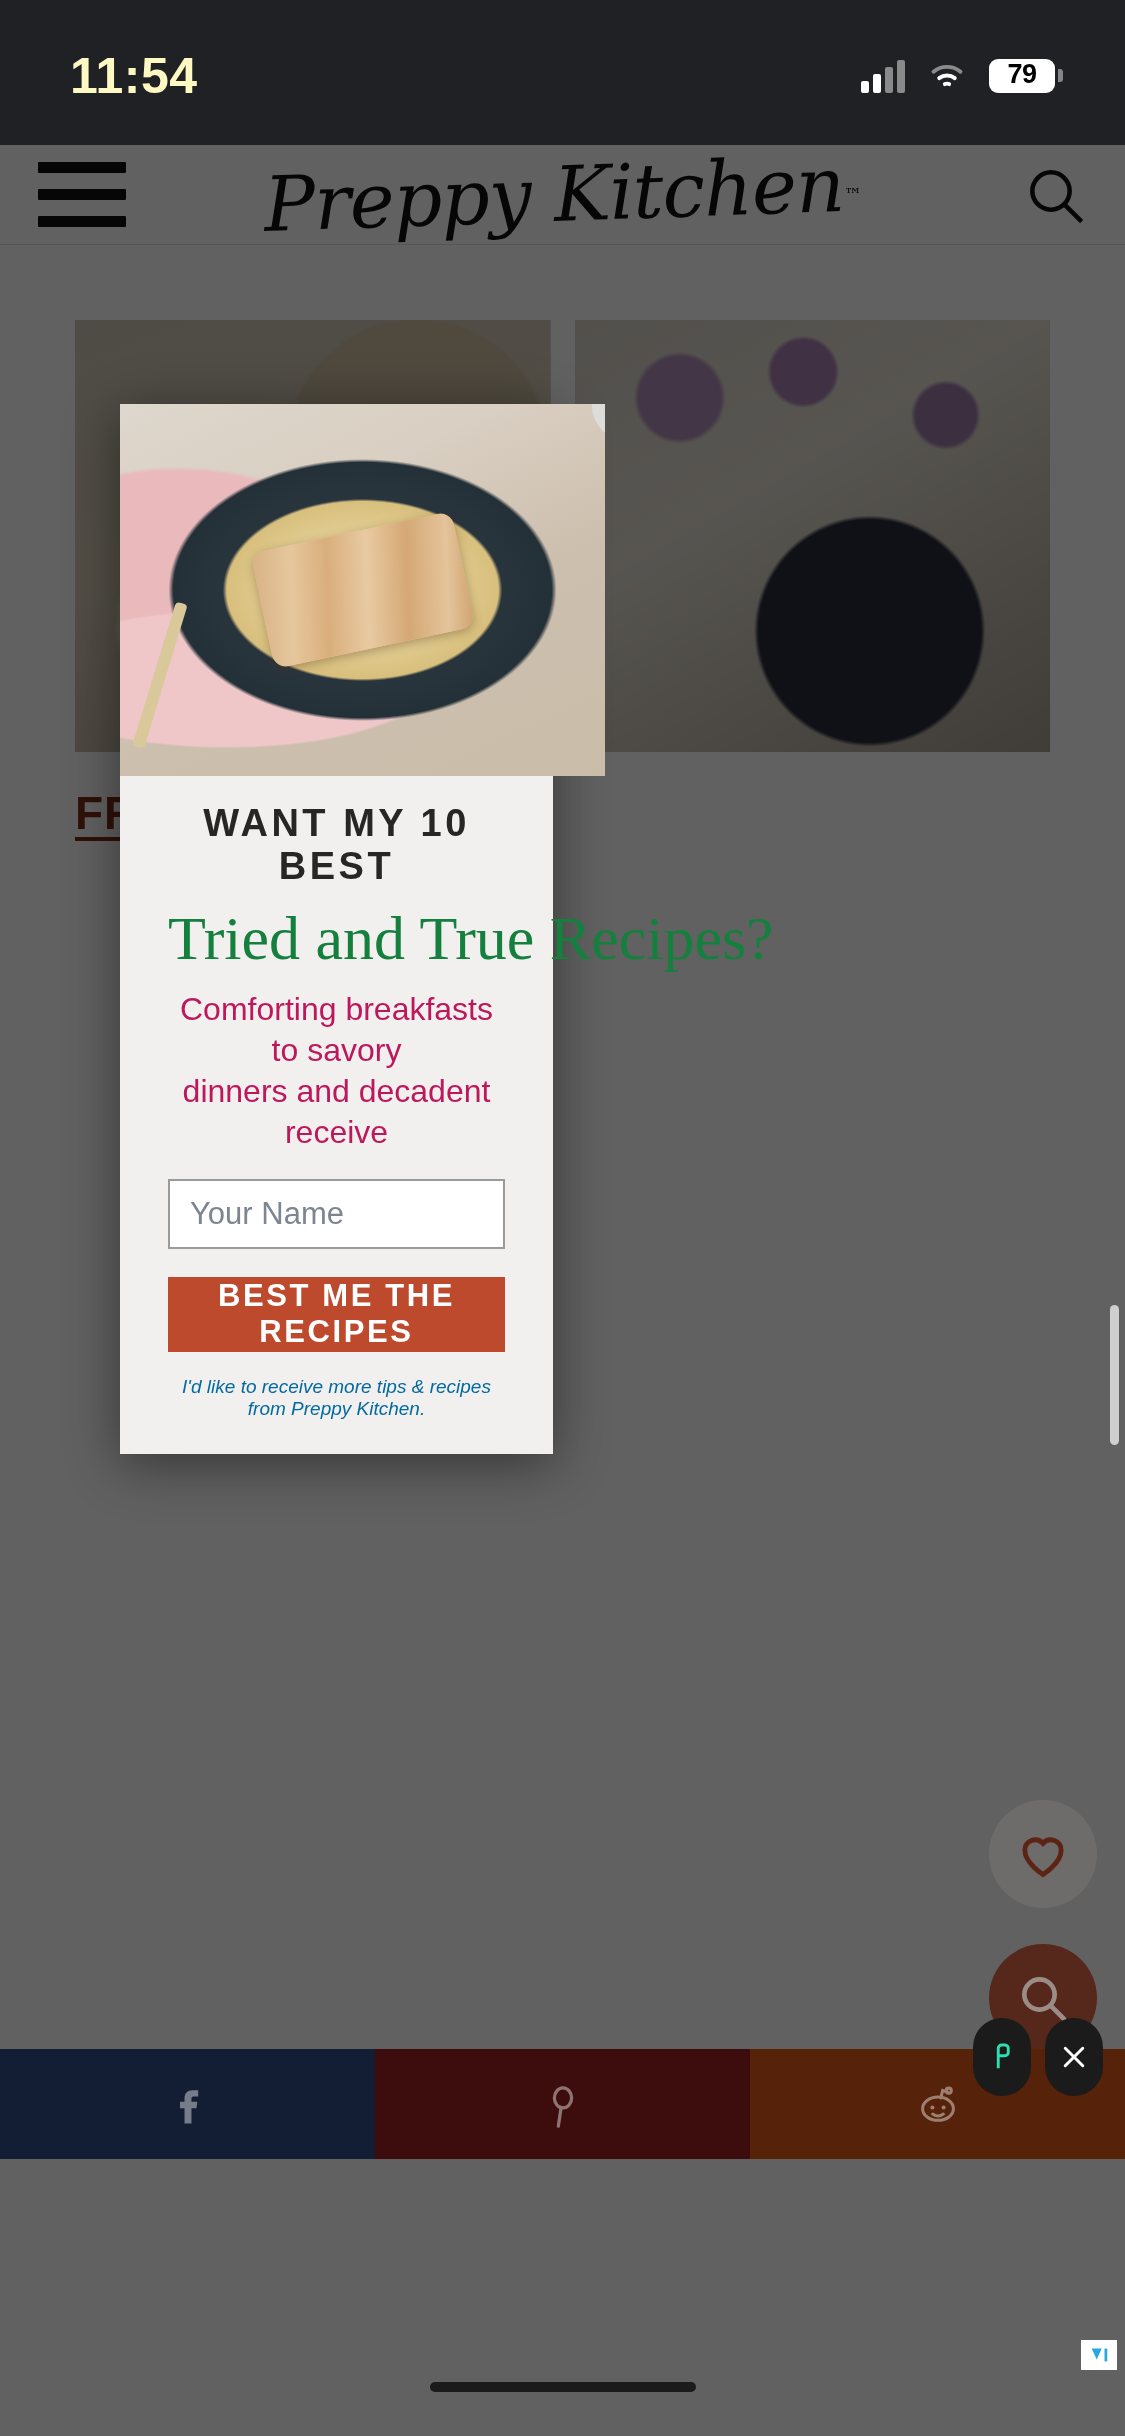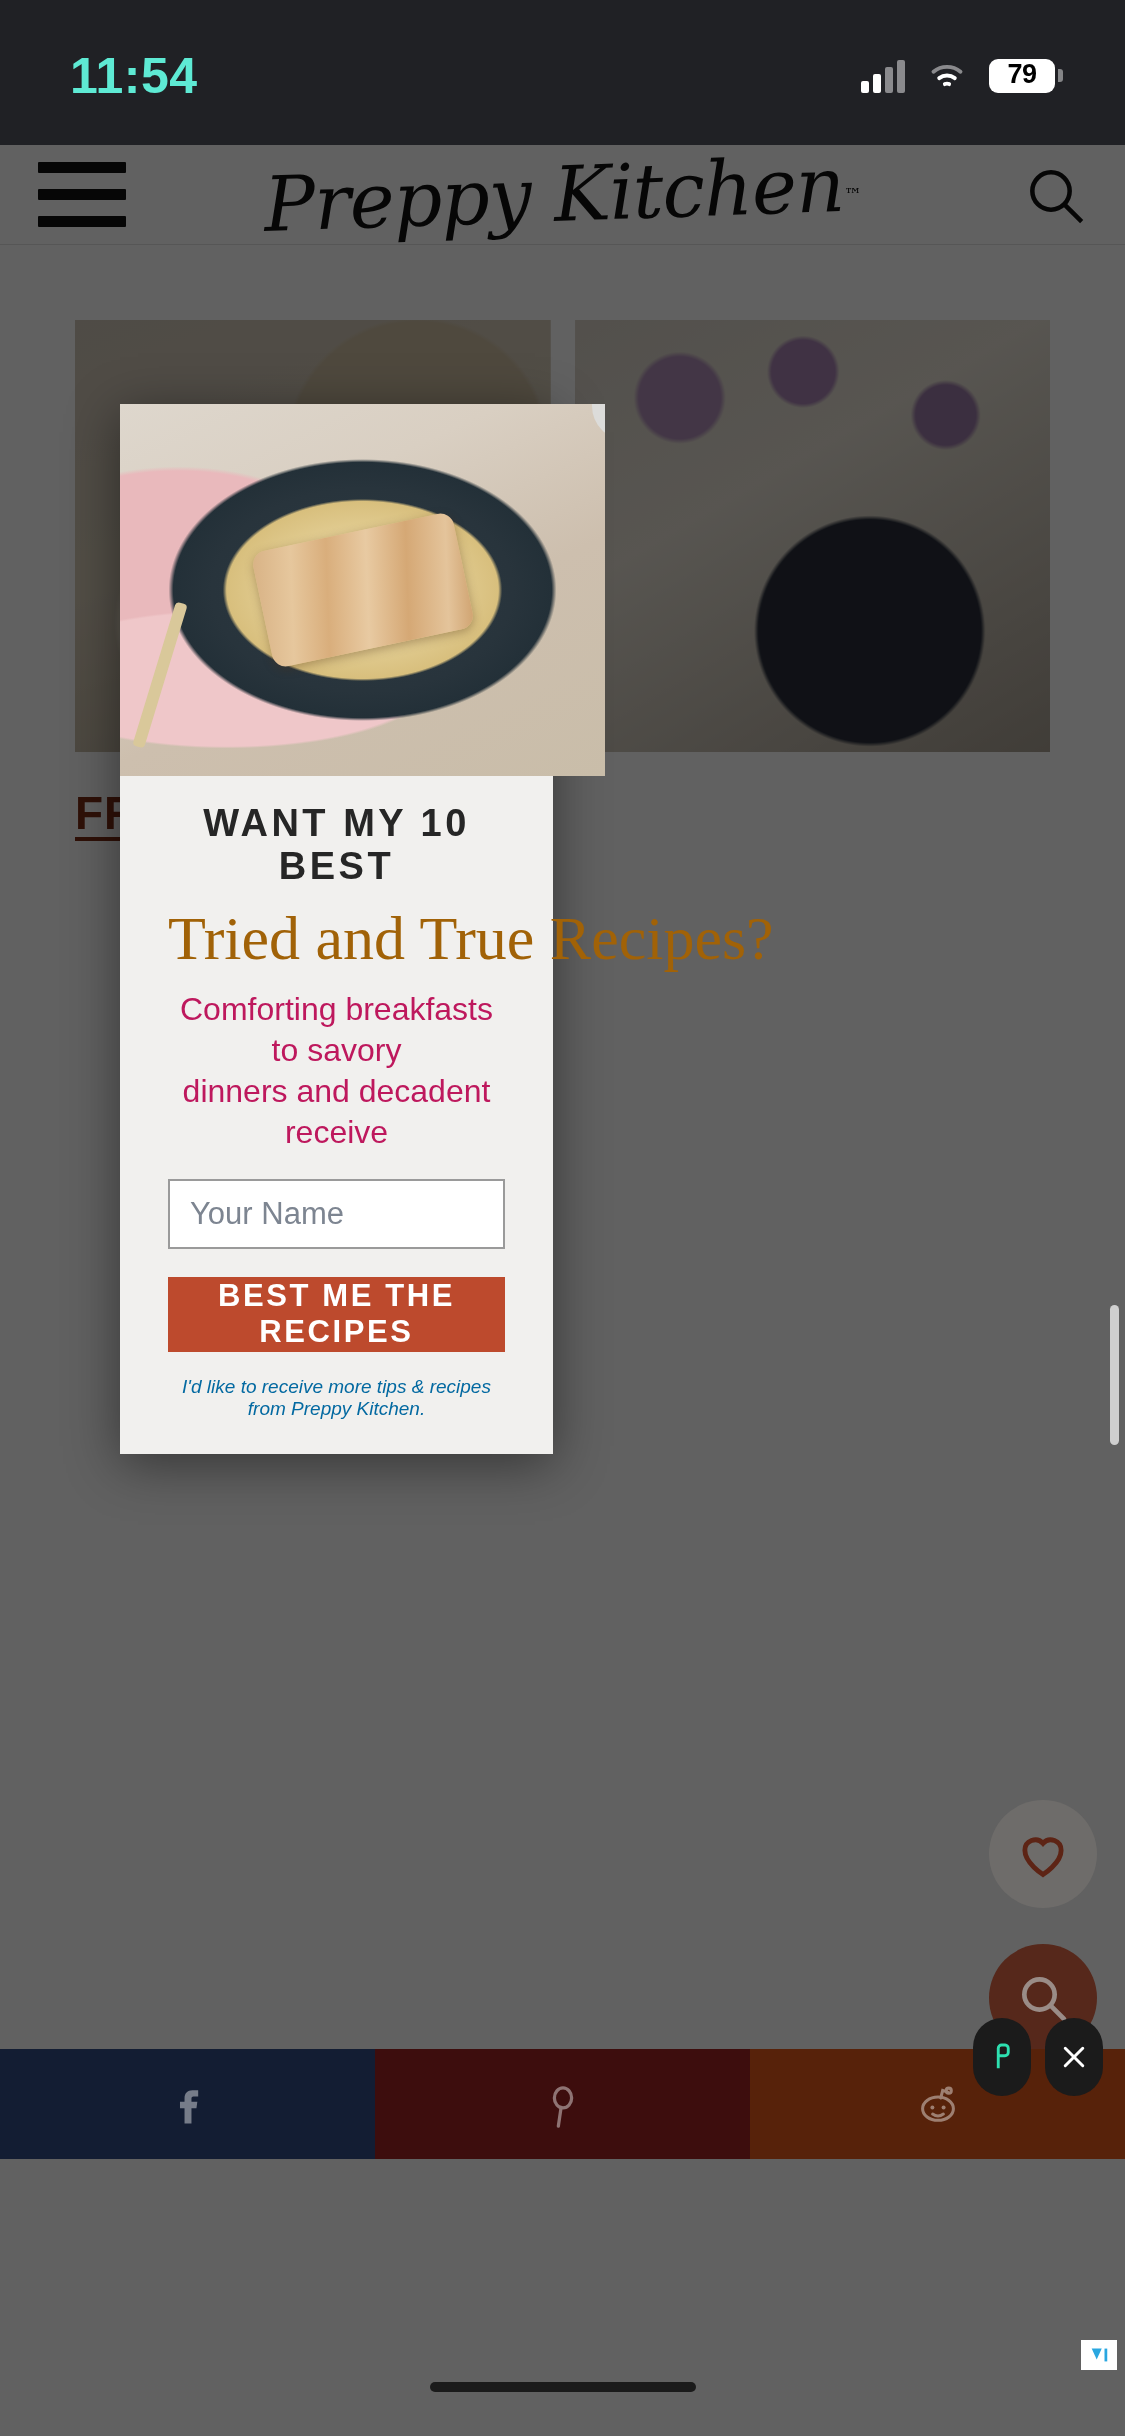--- a/index.html
+++ b/index.html
@@ -10,21 +10,21 @@
   #screen { position:relative; width:1125px; height:2436px; background:#ffffff; overflow:hidden; }
 
   
   .statusbar {
     position:absolute; left:0; top:0; width:1125px; height:145px;
     background:#202125; z-index:60;
     display:flex; align-items:center; justify-content:space-between;
     padding:0 62px 0 70px;
   }
   .status-time {
-    color:#5eead4; font-size:50px; font-weight:600; letter-spacing:0.5px;
+    color:#fef9c3; font-size:50px; font-weight:600; letter-spacing:0.5px;
     font-family:"Liberation Sans", sans-serif; margin-top:6px;
   }
   .status-right { display:flex; align-items:center; gap:22px; margin-top:6px; }
   .sig { display:flex; align-items:flex-end; gap:4px; height:34px; }
   .sig i { display:block; width:8px; background:#ffffff; border-radius:2px; }
   .sig i:nth-child(1){ height:12px; }
   .sig i:nth-child(2){ height:19px; }
   .sig i:nth-child(3){ height:26px; background:#8a8a8d; }
   .sig i:nth-child(4){ height:33px; background:#8a8a8d; }
   .wifi { width:40px; height:30px; position:relative; }
@@ -112,21 +112,21 @@
     display:flex; align-items:center; justify-content:center; z-index:50; cursor:pointer;
   }
 
   .modal-body { padding:26px 48px 34px 48px; text-align:center; }
   .kicker {
     font-size:38px; font-weight:800; letter-spacing:3.5px; color:#262626;
     font-family:"Liberation Sans", sans-serif;
   }
   .headline {
     margin-top:18px; font-family:"Liberation Serif", serif; font-size:62px;
-    color:#a16207; line-height:1.05; white-space:nowrap;
+    color:#15803d; line-height:1.05; white-space:nowrap;
   }
   .subcopy {
     margin-top:18px; font-size:32px; line-height:1.28; color:#be185d;
     font-family:"Liberation Sans", sans-serif;
   }
   .field {
     margin-top:26px; width:100%; height:70px; background:#ffffff;
     border:2px solid #9a9a9a; display:flex; align-items:center; padding:0 20px;
   }
   .field input {

